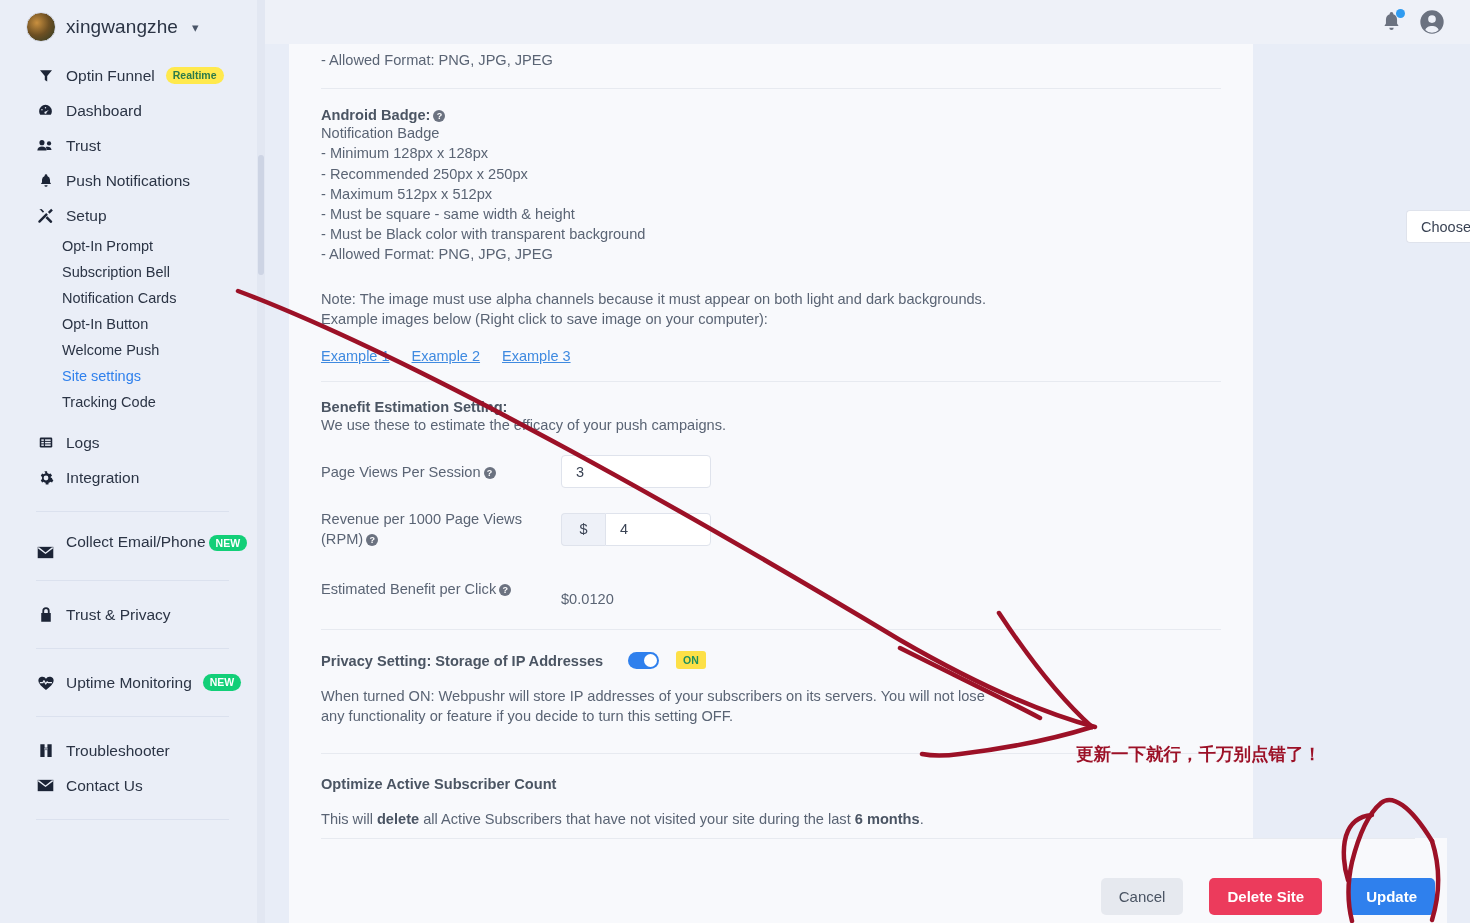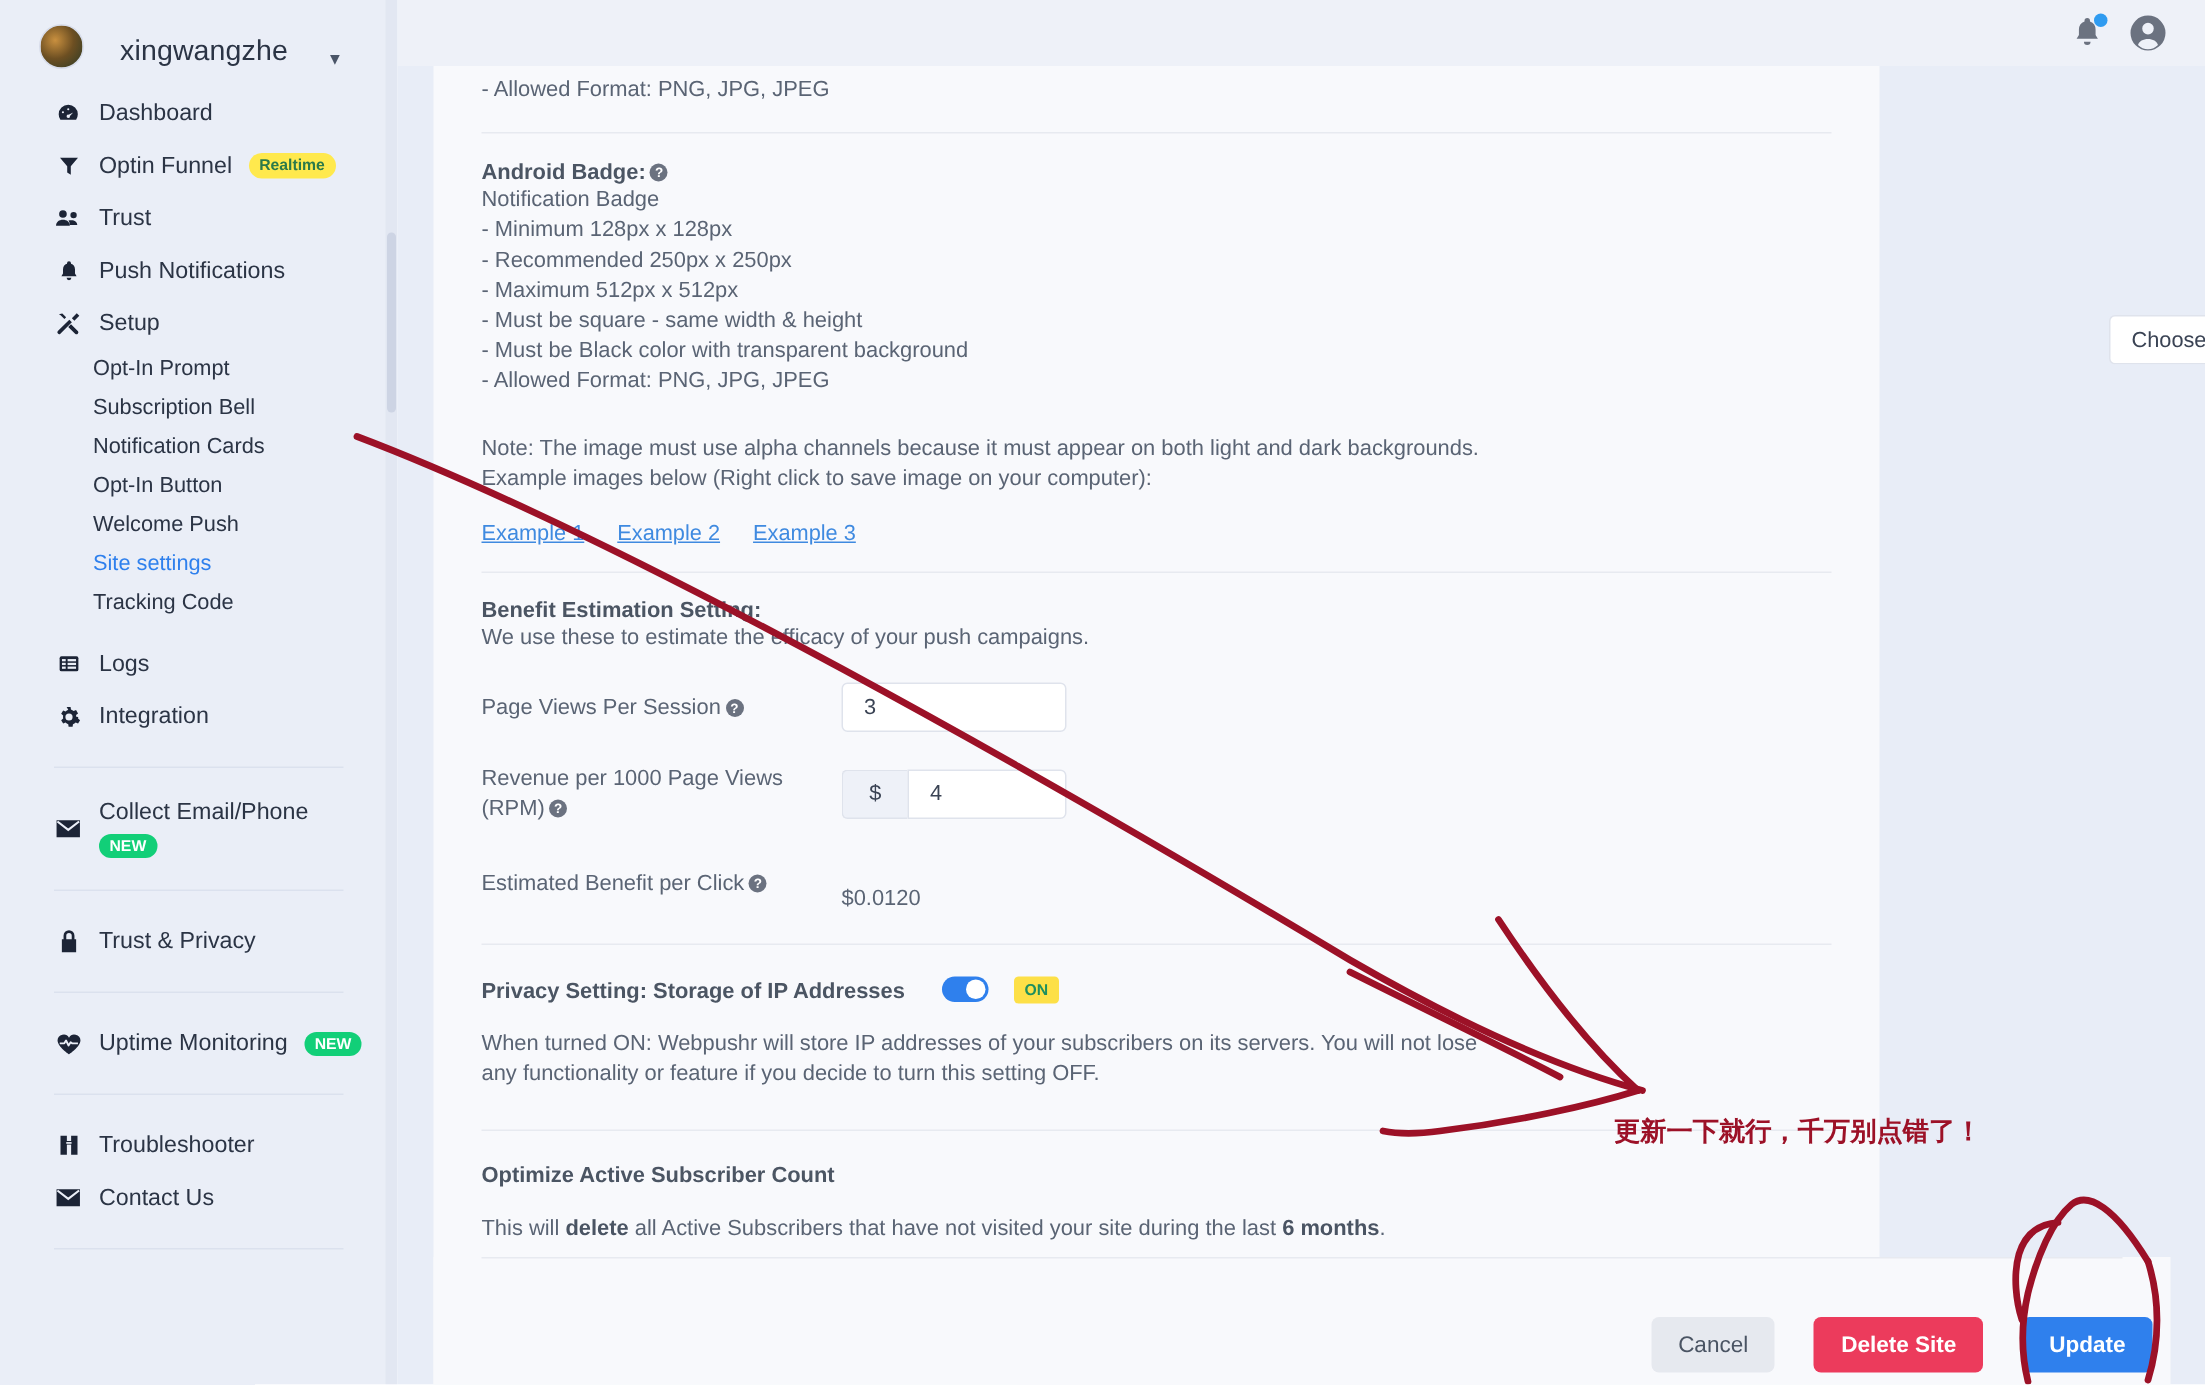--- a/index.html
+++ b/index.html
@@ -19,21 +19,21 @@
   }
   .sidebar-scroll-track {
     position: absolute; right: 0; top: 0; width: 8px; height: 923px;
     background: #e2e7f2;
   }
   .sidebar-scroll-thumb {
     position: absolute; right: 1px; top: 155px; width: 6px; height: 120px;
     background: #cdd4e4; border-radius: 3px;
   }
   .brand {
-    display: flex; align-items: flex-end; gap: 24px;
+    display: flex; align-items: center; gap: 10px;
     padding: 8px 0 0 26px; height: 46px;
   }
   .avatar-img {
     width: 30px; height: 30px; border-radius: 50%;
     background: radial-gradient(circle at 35% 35%, #c9903f 0%, #6d4f22 48%, #2a3a26 100%);
     border: 1px solid #d8ddeb; flex: 0 0 auto;
   }
   .brand-name {
     font-size: 19px; color: #2b3445; letter-spacing: .1px;
   }
@@ -53,21 +53,21 @@
   .nav-sub.active { color: #2f80ed; }
   .pill {
     display: inline-block; font-size: 10.5px; font-weight: bold;
     border-radius: 9px; padding: 2px 7px; line-height: 1.15;
   }
   .pill-realtime { background: #ffe94d; color: #2c7a4a; }
   .pill-new { background: #12cf78; color: #ffffff; }
   .sep { height: 1px; background: #dbe1ee; margin: 16px 36px 16px 36px; }
   .nav-item.two-line { height: auto; padding-top: 5px; padding-bottom: 5px; align-items: flex-start; }
   .nav-item.two-line .ico { margin-top: 13px; }
-  .nav-lbl-wrap { display: flex; flex-direction: column; gap: 3px; }
+  .nav-lbl-wrap { display: flex; flex-direction: row; gap: 3px; }
 
   
   .main {
     position: absolute; left: 265px; top: 0; width: 1205px; height: 923px;
     background: #e8edf7;
   }
   .card {
     position: absolute; left: 24px; top: 0; width: 964px; min-height: 923px;
     background: #f8f9fc;
   }
@@ -182,35 +182,35 @@
 
     <div class="brand">
       <div class="avatar-img"></div>
       <span class="brand-name">xingwangzhe</span>
       <span class="brand-caret">▾</span>
     </div>
 
     <div class="nav">
       <div class="nav-item">
         <span class="ico">
+          <svg width="16" height="17" viewBox="0 0 24 24" fill="#1c2436">
+              <path d="M3 4h18l-7.2 8.6V21l-3.6-2.2v-6.2z"></path>
+            </svg>
+        </span>
+        <span>Optin Funnel</span>
+        <span class="pill pill-realtime">Realtime</span>
+      </div>
+
+      <div class="nav-item">
+        <span class="ico">
           <svg width="17" height="17" viewBox="0 0 24 24" fill="#1c2436">
               <path d="M12 4a9 9 0 00-9 9 9 9 0 001.6 5.1h14.8A9 9 0 0021 13a9 9 0 00-9-9zm0 3.2a1 1 0 110 2 1 1 0 010-2zM7 10a1 1 0 110 2 1 1 0 010-2zm9.6 1.2l-3 3.3a1.6 1.6 0 11-1.3-1.2l4.3-2.1z"></path>
             </svg>
         </span>
         <span>Dashboard</span>
-      </div>
-
-      <div class="nav-item">
-        <span class="ico">
-          <svg width="16" height="17" viewBox="0 0 24 24" fill="#1c2436">
-              <path d="M3 4h18l-7.2 8.6V21l-3.6-2.2v-6.2z"></path>
-            </svg>
-        </span>
-        <span>Optin Funnel</span>
-        <span class="pill pill-realtime">Realtime</span>
       </div>
 
       <div class="nav-item">
         <span class="ico">
           <svg width="19" height="17" viewBox="0 0 26 24" fill="#1c2436">
               <circle cx="8" cy="8" r="3.6"></circle>
               <circle cx="18" cy="9" r="3"></circle>
               <path d="M1.5 19c0-3.6 2.9-5.6 6.5-5.6s6.5 2 6.5 5.6z"></path>
               <path d="M16 13.8c3 0 5.5 1.7 5.5 4.6h-7.2c.2-1.8-.3-3.4-1.1-4.4.9-.2 1.9-.2 2.8-.2z"></path>
             </svg>

